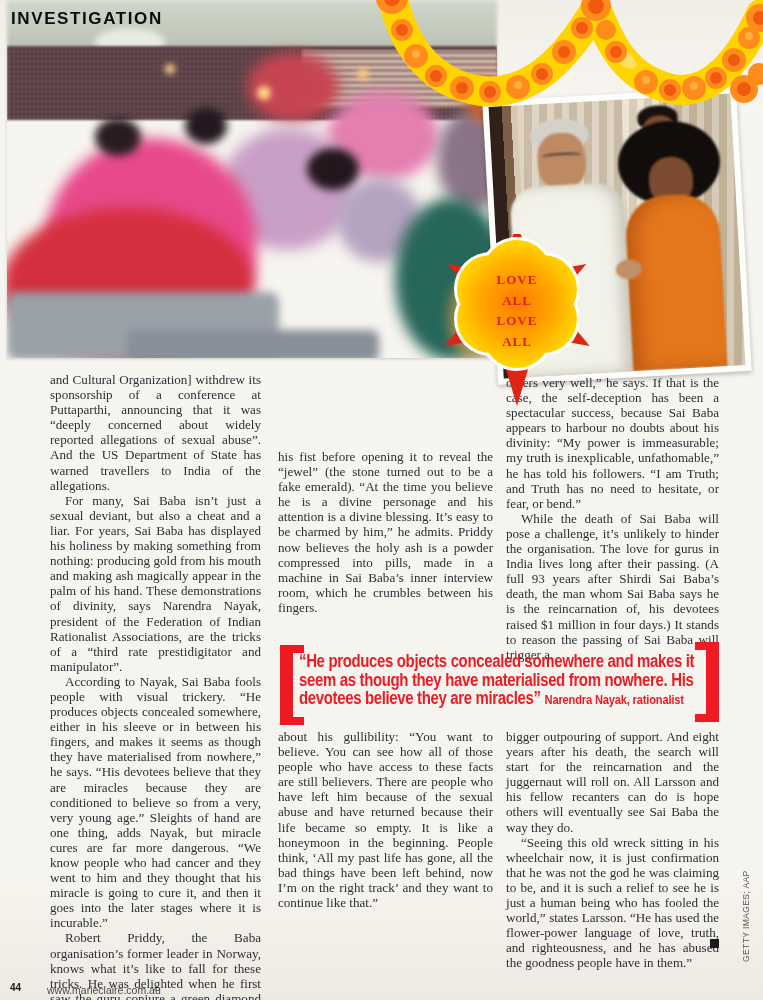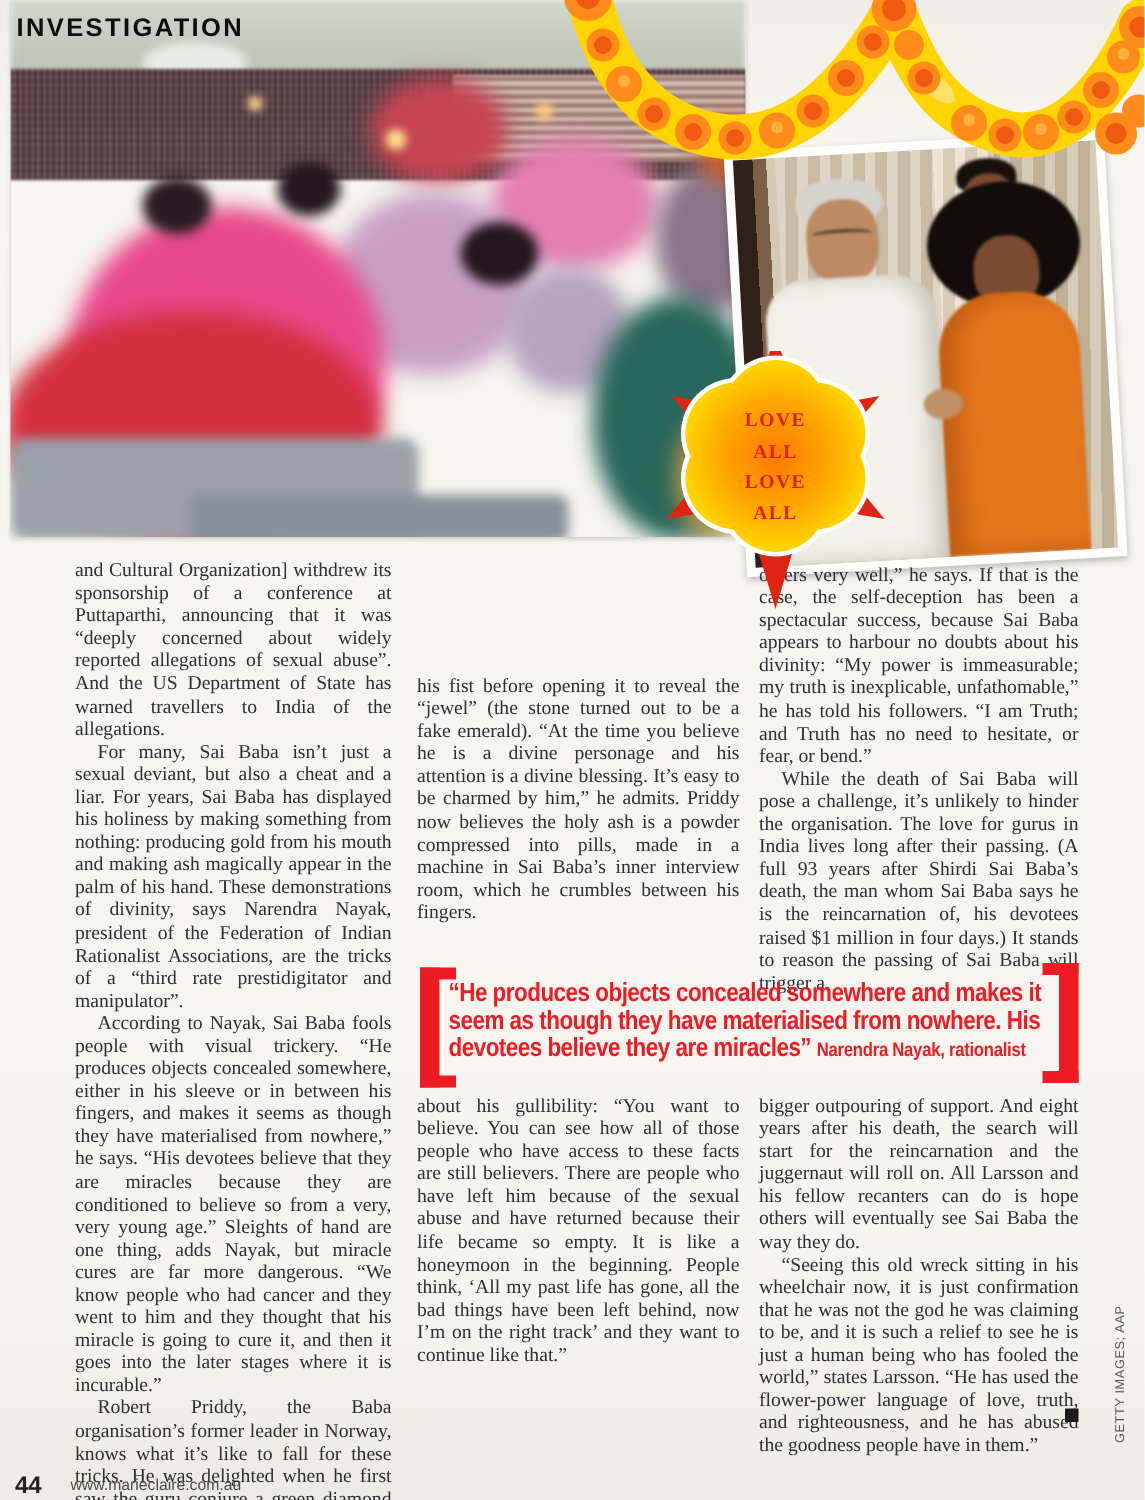--- a/index.html
+++ b/index.html
@@ -75,21 +75,21 @@
   .bracket{position:absolute;width:24px;height:80px;box-sizing:border-box;z-index:4;}
   .bracket-left{left:280px;top:645px;border-left:13px solid #ee1b24;
     border-top:8px solid #ee1b24;border-bottom:8px solid #ee1b24;}
   .bracket-right{left:695px;top:642px;border-right:13px solid #ee1b24;
     border-top:8px solid #ee1b24;border-bottom:8px solid #ee1b24;}
 
   .end-mark{position:absolute;left:710px;top:939px;width:9px;height:9px;background:#1b1b1b;}
 
   
   .page-number{position:absolute;left:10px;top:982px;font-family:"Liberation Sans",sans-serif;
-    font-weight:bold;font-size:16px;color:#222;}
+    font-weight:bold;font-size:10px;color:#222;}
   .website{position:absolute;left:47px;top:984px;font-family:Liberation Sans, sans-serif;
     font-size:10.5px;color:#4a4a4a;}
   .credit{position:absolute;left:741px;top:962px;transform:rotate(-90deg);transform-origin:0 0;
     font-family:"Liberation Sans",sans-serif;font-size:8.5px;letter-spacing:.4px;color:#555;
     white-space:nowrap;}
 </style>
 </head>
 <body>
 
 <div id="page">

